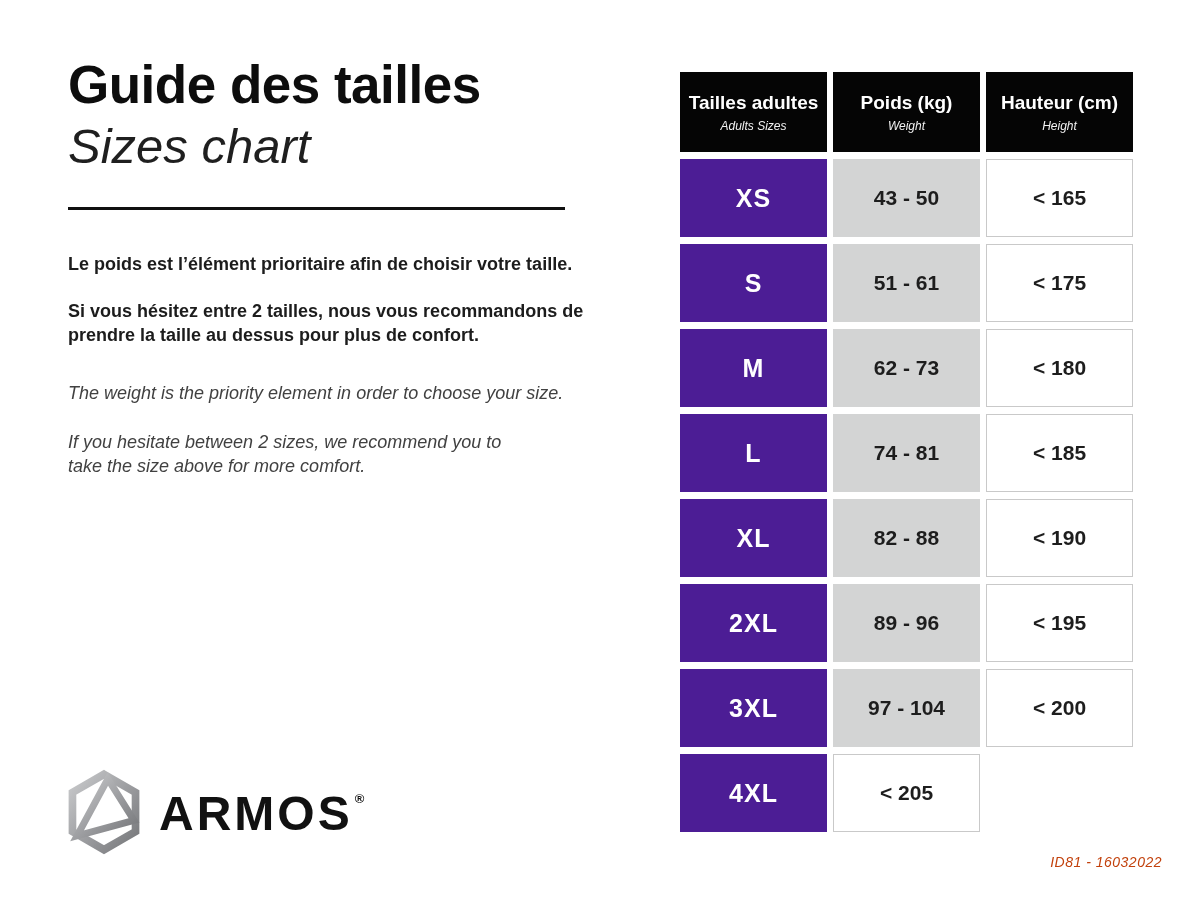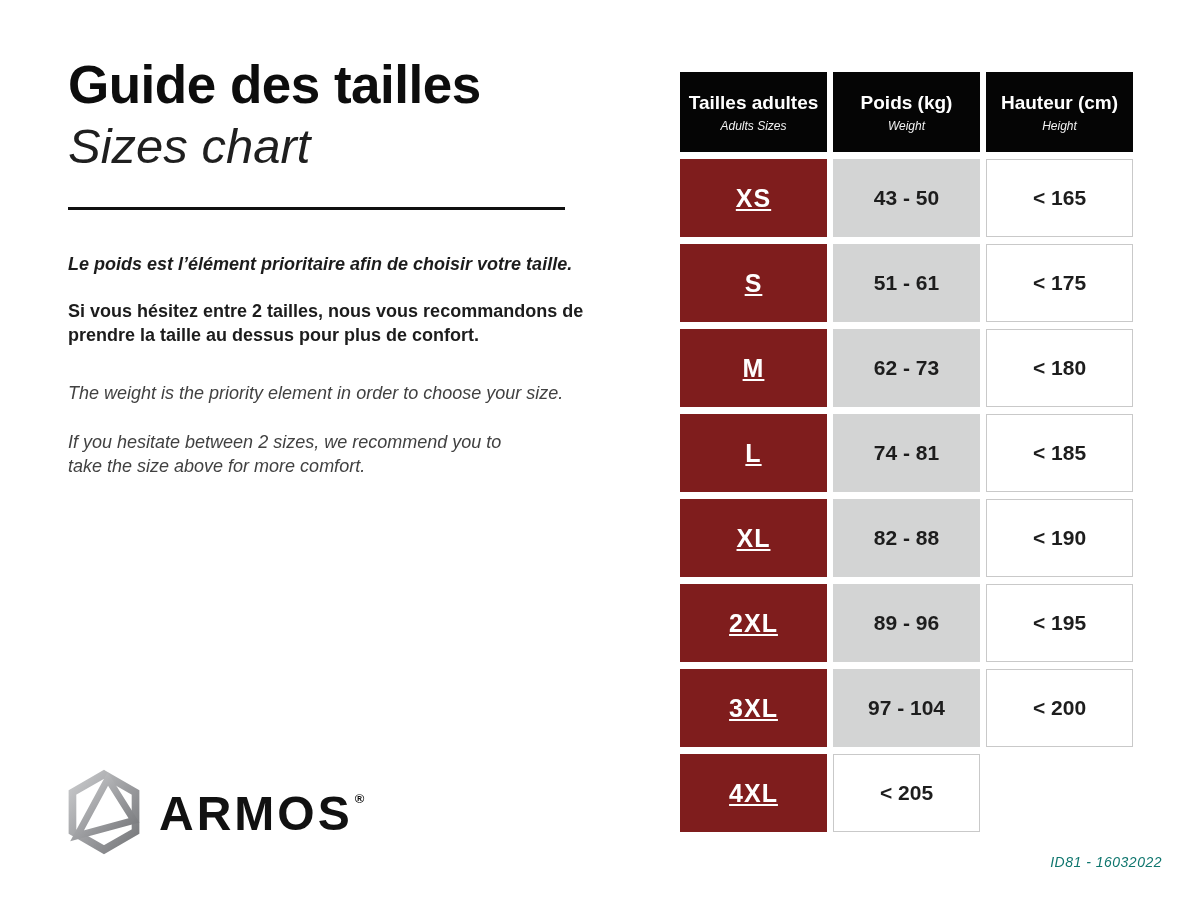--- a/index.html
+++ b/index.html
@@ -49,21 +49,21 @@
   }
   .intro-en { width: 470px; margin-top: 34px; }
   .intro-en p {
     margin: 0 0 25px 0;
     font-size: 18px;
     font-style: italic;
     font-weight: 400;
     line-height: 24px;
     color: #414141;
   }
-  .oneline { white-space: nowrap; font-style: italic; }
+  .oneline { white-space: nowrap; }
 
   
   .brand {
     position: absolute;
     left: 64px;
     top: 768px;
     display: flex;
     align-items: center;
     gap: 15px;
   }
@@ -103,26 +103,25 @@
   .cell.head {
     flex-direction: column;
     background: #050505;
     color: #ffffff;
     gap: 5px;
   }
   .head-fr { font-size: 19px; font-weight: 700; }
   .head-en { font-size: 12px; font-style: italic; font-weight: 400; color: #f2f2f2; }
 
   .cell.size {
-    background: #7f1d1d;
+    background: #4c1d95;
     color: #ffffff;
     font-size: 25px;
     font-weight: 800;
     letter-spacing: 1px;
-    text-decoration: underline;
   }
   .cell.weight {
     background: #d3d4d4;
     color: #1d1d1d;
     font-size: 21px;
     font-weight: 600;
   }
   .cell.height {
     background: #ffffff;
     border: 1px solid #c9c9c9;
@@ -131,21 +130,21 @@
     font-weight: 600;
   }
 
   
   .doc-ref {
     position: absolute;
     right: 38px;
     bottom: 22px;
     font-size: 14px;
     font-style: italic;
-    color: #0f766e;
+    color: #c2410c;
     letter-spacing: 0.5px;
   }
 </style>
 </head>
 <body>
 
 <div class="page">
 
   <div class="left-col">
     <h1 class="title-fr">Guide des tailles</h1>

